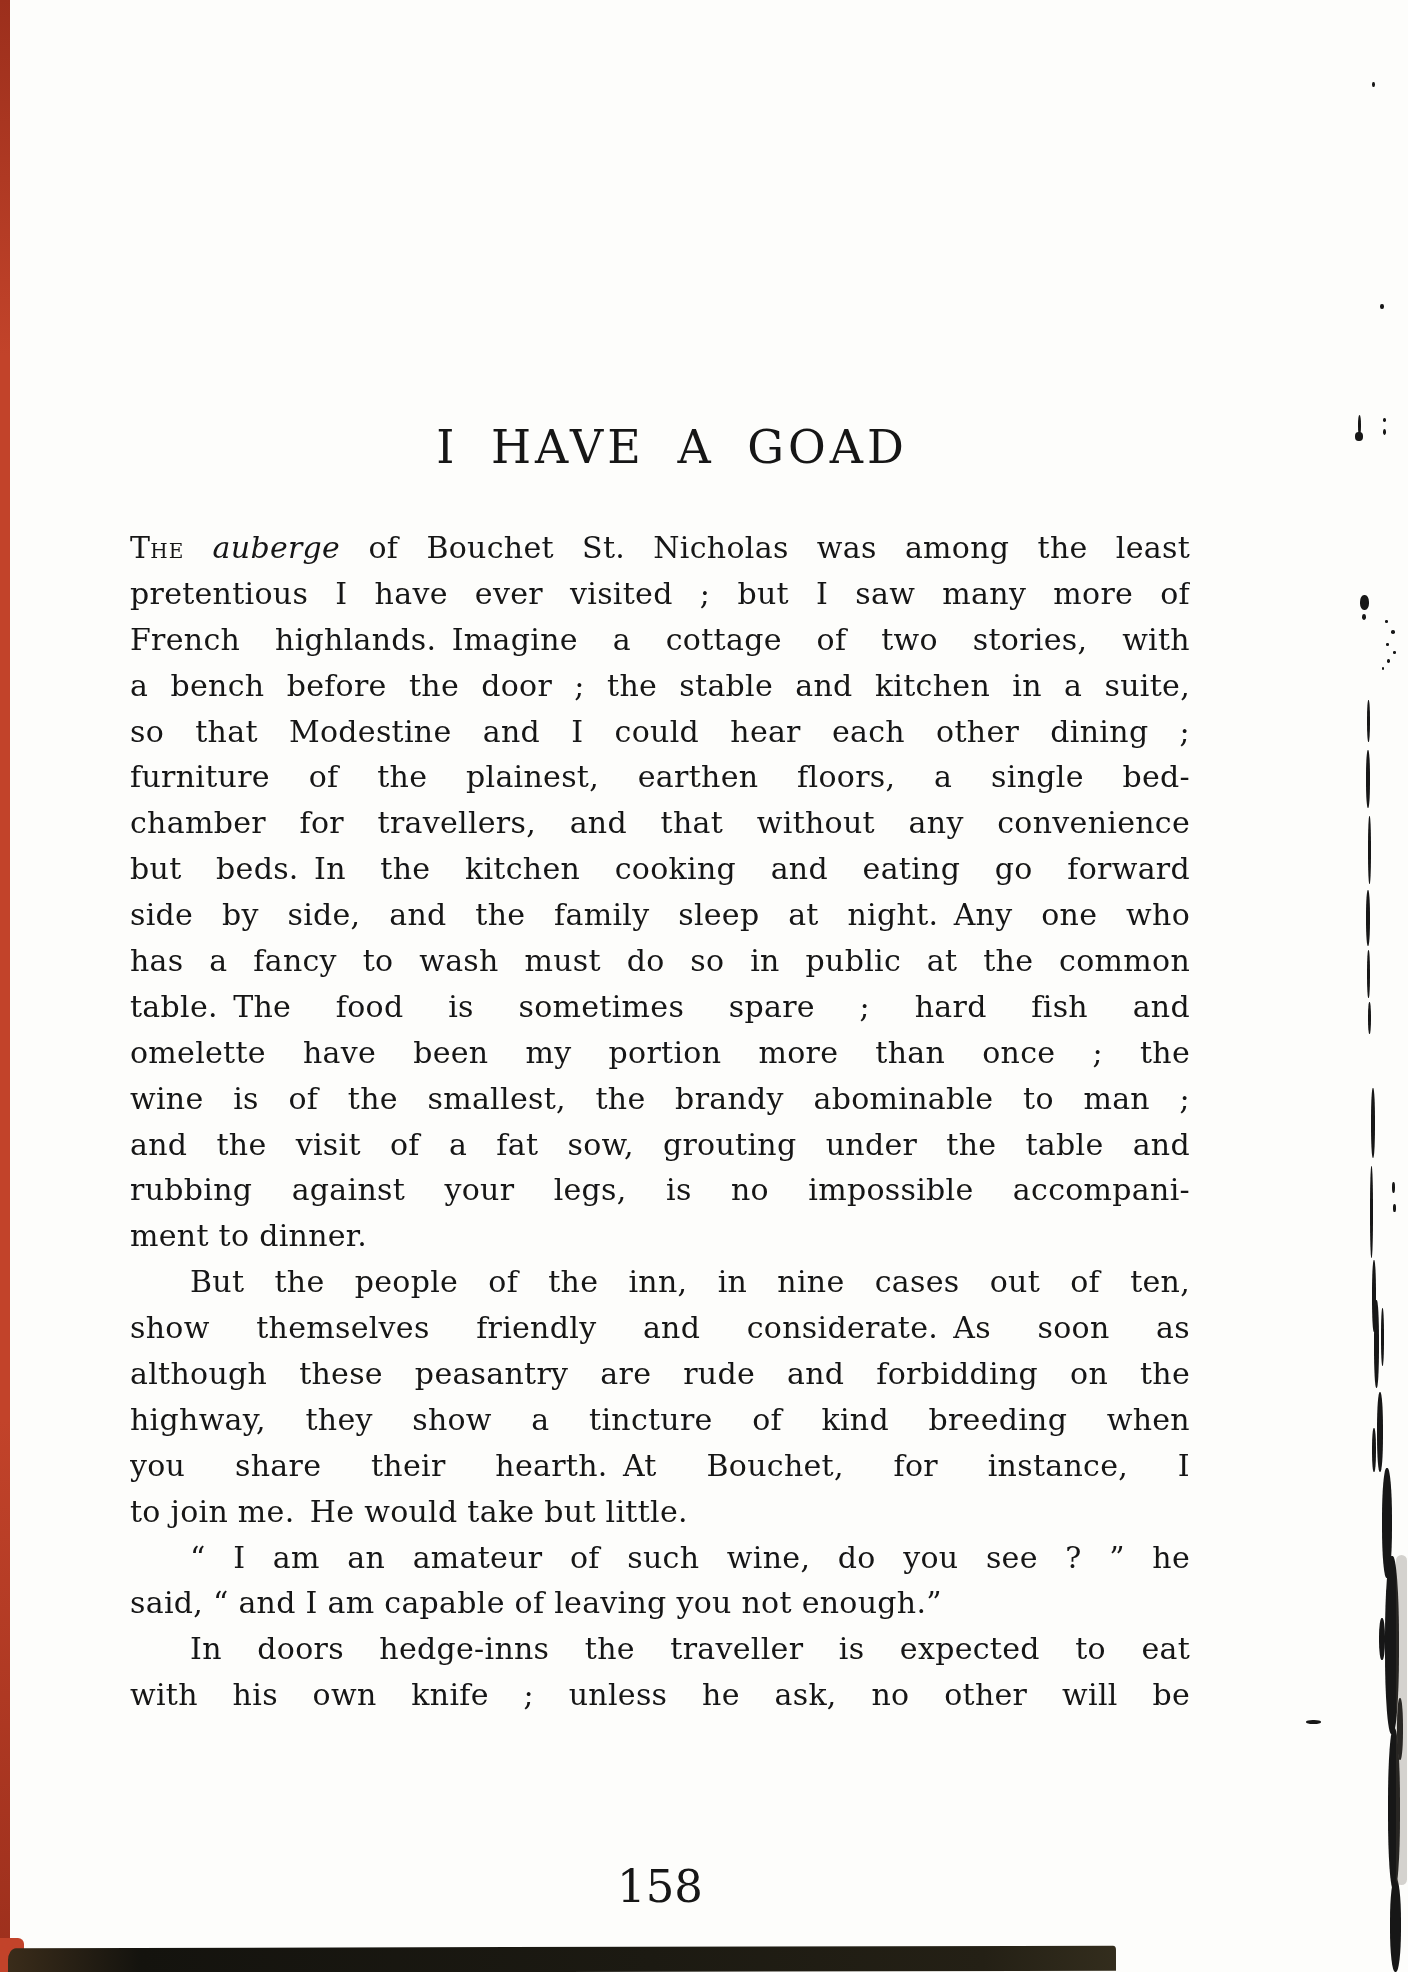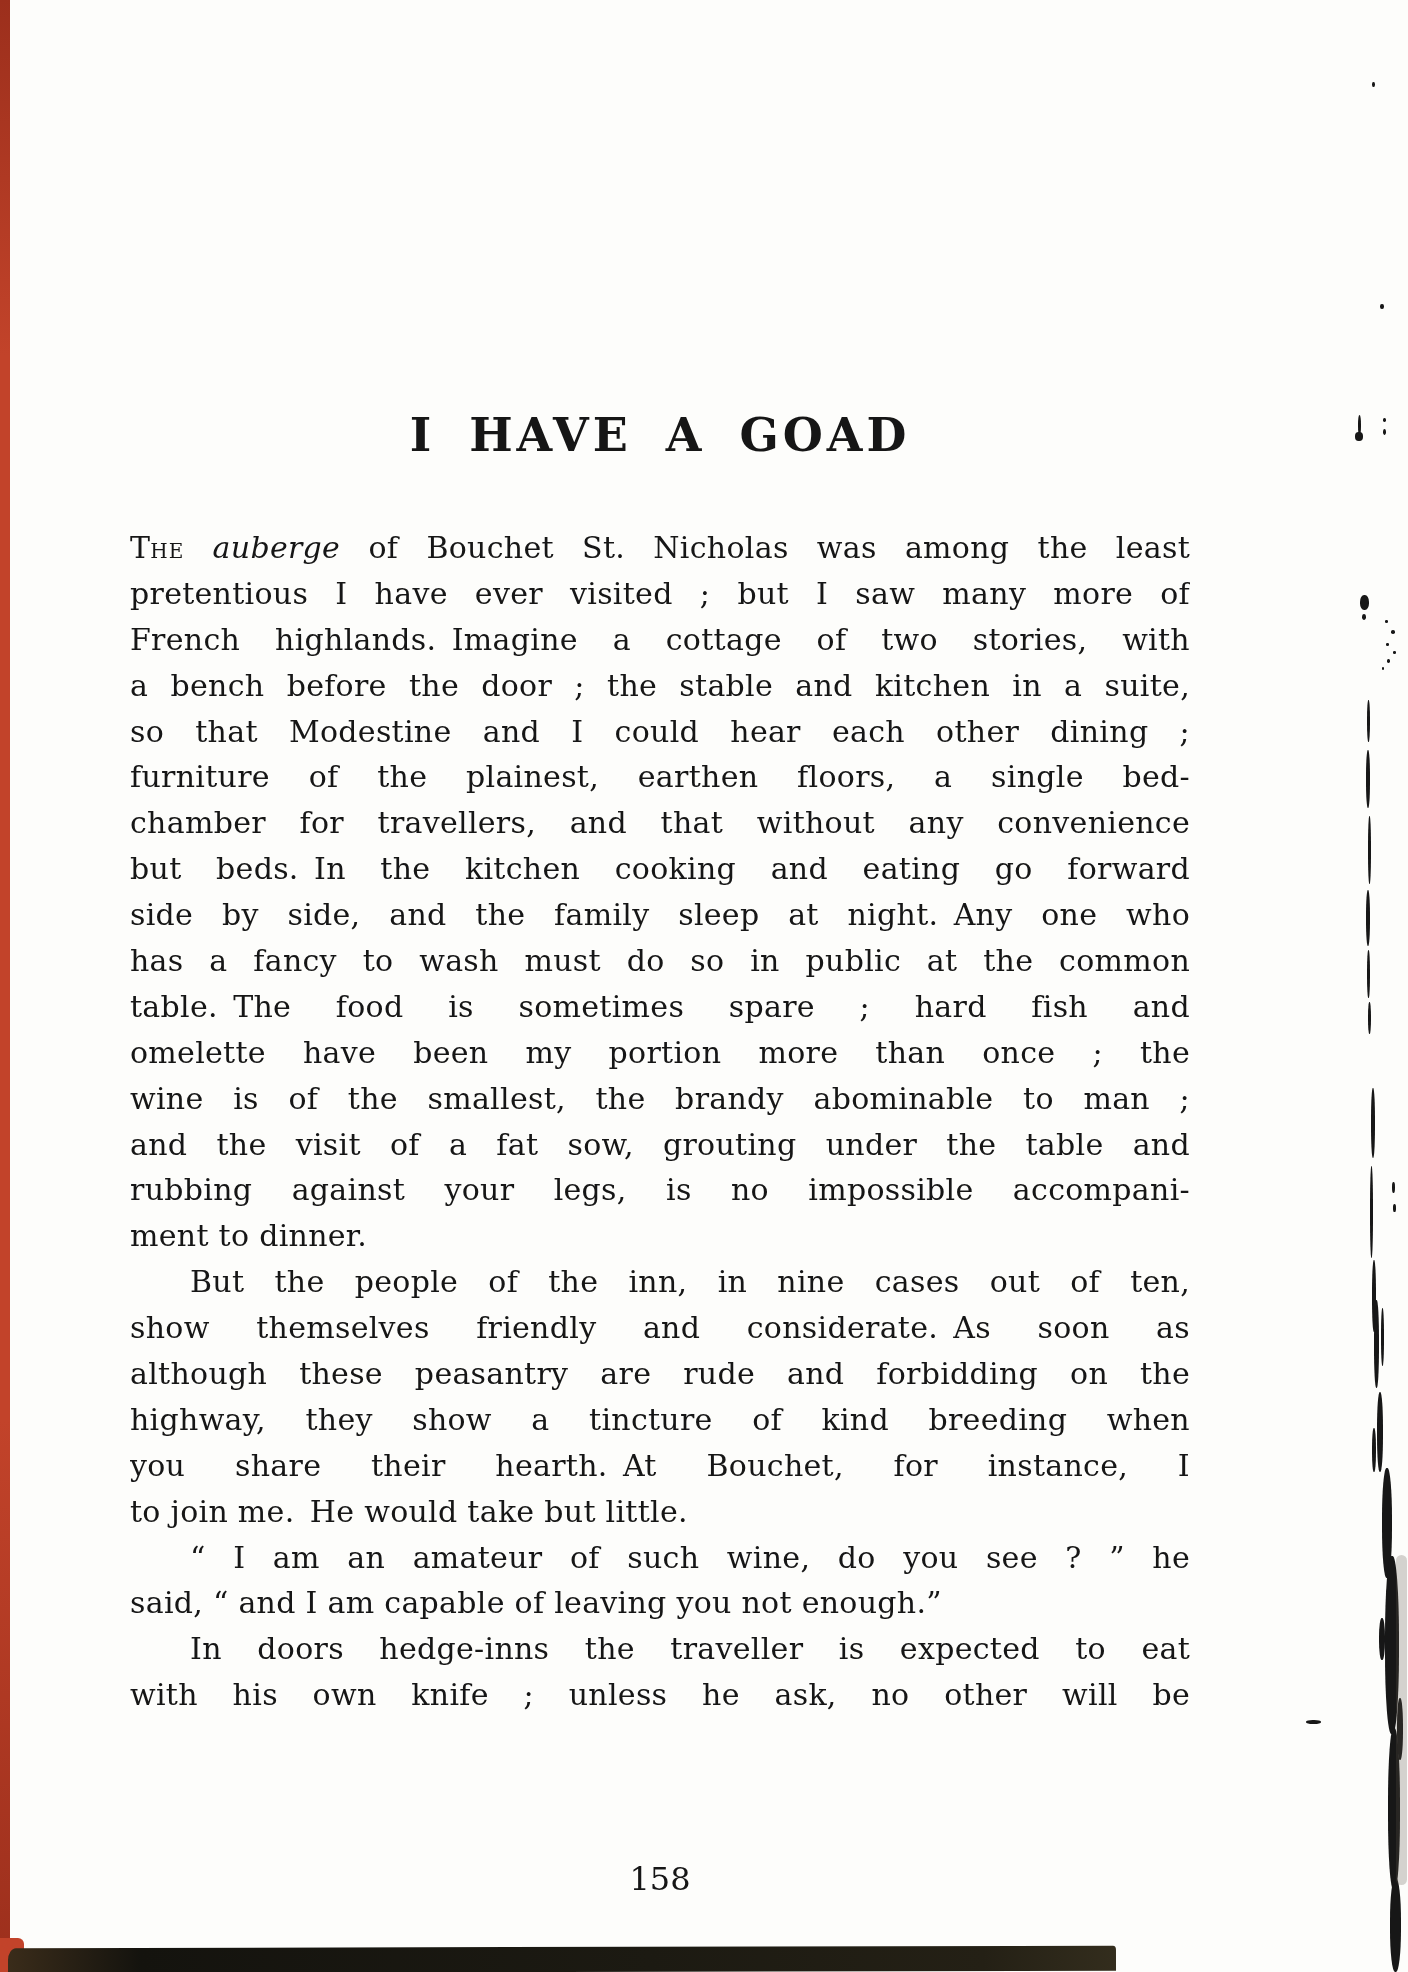--- a/index.html
+++ b/index.html
@@ -43,41 +43,41 @@
     font-size: 30px; line-height: 45.9px; letter-spacing: 0.3px;
     height: 45.9px; overflow: hidden;
   }
   .line.j { text-align: justify; text-align-last: justify; }
   .line.ind { text-indent: 60px; }
   .sc { font-size: 20px; letter-spacing: 1px; }
   .i { font-style: italic; }
   
   .folio {
     position: absolute; left: 130px; top: 1861px; width: 1060px;
-    text-align: center; font-size: 32px; line-height: 1.16;
+    text-align: center; font-size: 45px; line-height: 1.16;
   }
   
   .spk {
     position: absolute;
     background: #171717;
     border-radius: 45%;
   }
   .smudge {
     position: absolute; left: 1396px; top: 1555px; width: 11px; height: 330px;
     background: #5a5348; opacity: 0.25; border-radius: 8px;
   }
 </style>
 </head>
 <body style="background: rgb(253, 253, 251); color: rgb(22, 22, 22);">
 
 <div class="edge-left"></div>
 <div class="edge-corner"></div>
 <div class="edge-bottom"></div>
 
-<h1 class="title" style="margin:0; font-weight:bold;">I HAVE A GOAD</h1>
+<h1 class="title" style="margin:12px; font-weight:normal;">I HAVE A GOAD</h1>
 
 <div class="text-col">
     <div class="line j"><span>T</span><span class="sc">HE</span><span> </span><span class="i">auberge</span><span> of Bouchet St. Nicholas was among the least</span></div>
     <div class="line j">pretentious I have ever visited ; but I saw many more of</div>
     <div class="line j">French highlands. Imagine a cottage of two stories, with</div>
     <div class="line j">a bench before the door ; the stable and kitchen in a suite,</div>
     <div class="line j">so that Modestine and I could hear each other dining ;</div>
     <div class="line j">furniture of the plainest, earthen floors, a single bed-</div>
     <div class="line j">chamber for travellers, and that without any convenience</div>
     <div class="line j">but beds. In the kitchen cooking and eating go forward</div>

